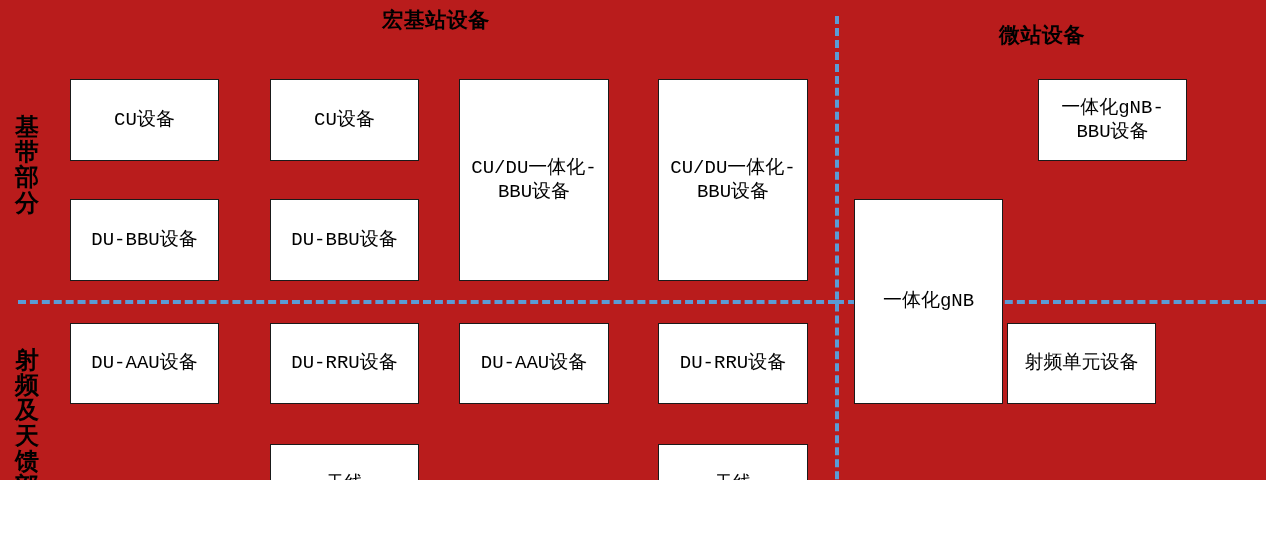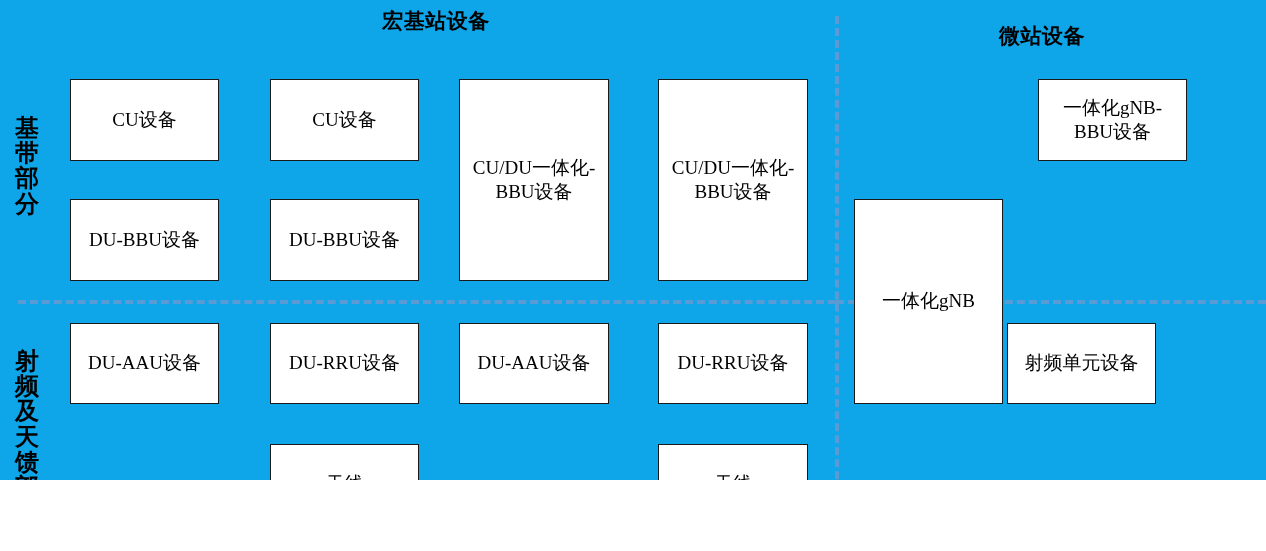--- a/index.html
+++ b/index.html
@@ -4,23 +4,23 @@
 <style>
   html, body {
     margin: 0;
     padding: 0;
     background: #ffffff;
   }
   #canvas {
     position: relative;
     width: 1266px;
     height: 480px;
-    background: #0ea5e9;
+    background: #b91c1c;
     overflow: hidden;
-    font-family: Liberation Serif, serif;
+    font-family: Liberation Mono, monospace;
   }
 
   
   .section-title {
     position: absolute;
     font-weight: bold;
     font-size: 21px;
     color: #000000;
     letter-spacing: 0.5px;
     text-align: center;

